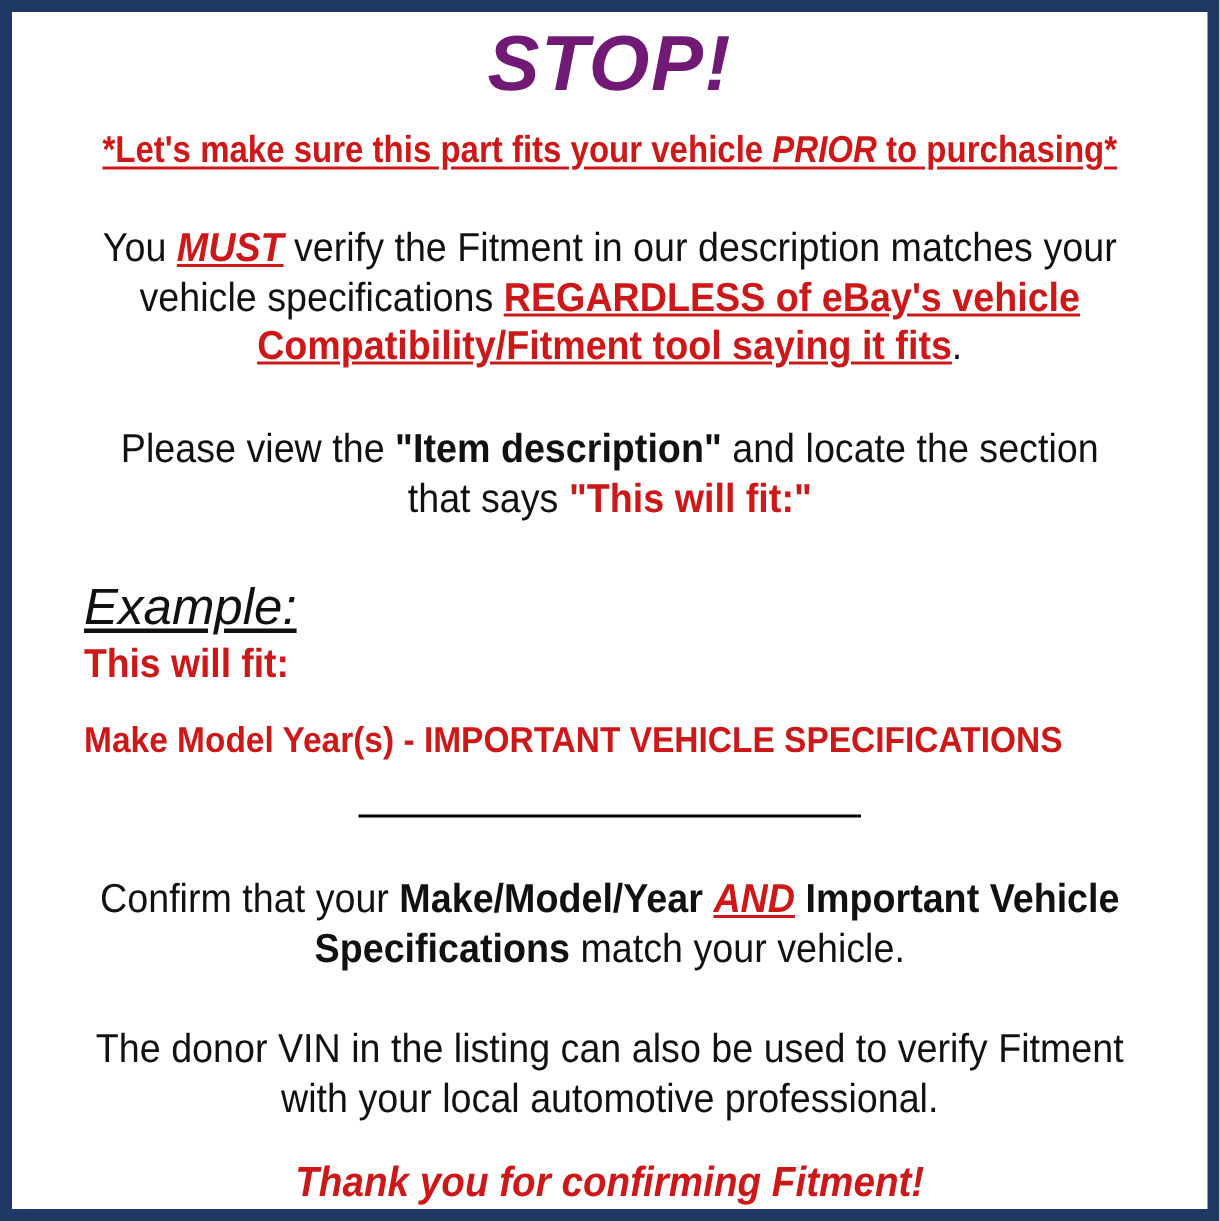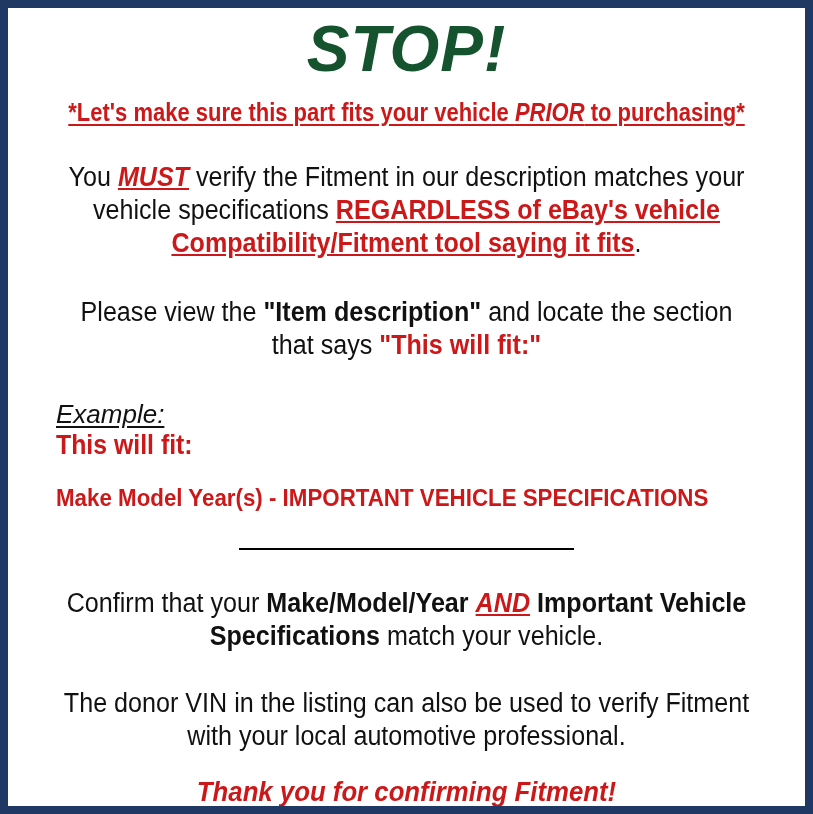--- a/index.html
+++ b/index.html
@@ -26,25 +26,25 @@
     height: 100%;
     box-sizing: border-box;
     padding: 0 10px;
     text-align: center;
   }
 
   
   .stop-title {
     margin: 0;
     padding-top: 8px;
-    font-size: 64px;
+    font-size: 52px;
     line-height: 1.05;
     font-weight: bold;
     font-style: italic;
-    color: #14532d;
+    color: #701a75;
     letter-spacing: 1px;
     font-family: "Liberation Sans", "DejaVu Sans", sans-serif;
     font-stretch: condensed;
   }
 
   
   .tagline {
     margin: 0;
     padding-top: 14px;
     font-size: 25px;
@@ -88,21 +88,21 @@
 
   
   .example-block {
     text-align: left;
     padding-left: 38px;
     padding-top: 38px;
   }
 
   .example-label {
     margin: 0;
-    font-size: 26px;
+    font-size: 34px;
     line-height: 1.1;
     color: #111111;
     font-style: italic;
     text-decoration: underline;
     text-underline-offset: 3px;
     display: inline-block;
   }
 
   .example-fit {
     margin: 0;

